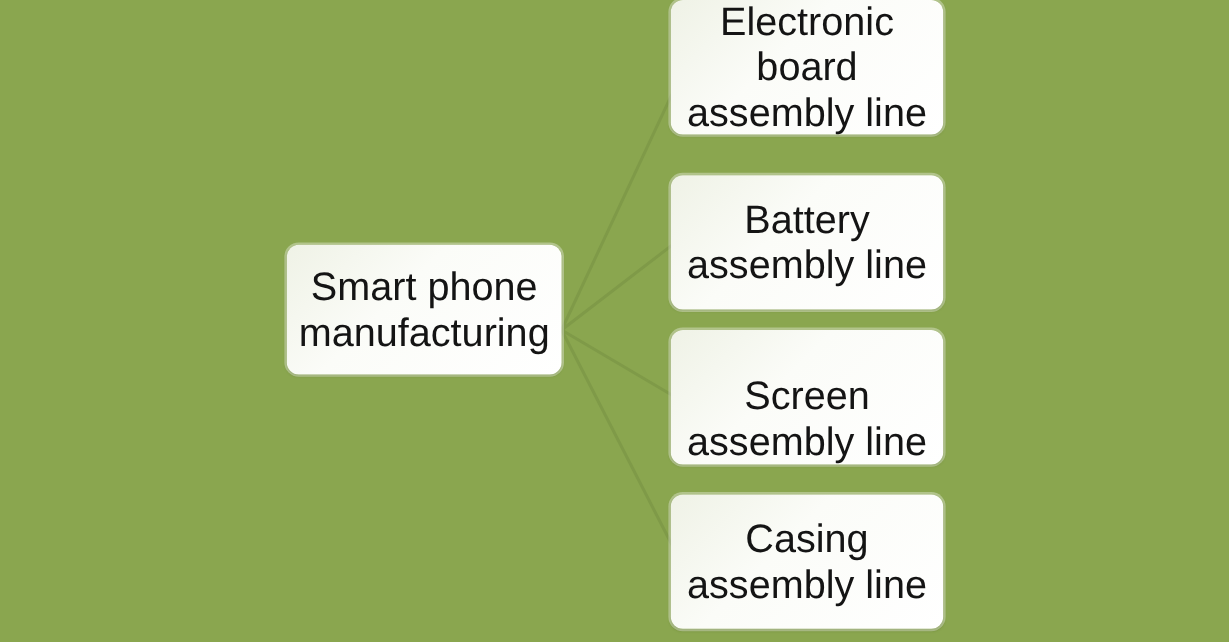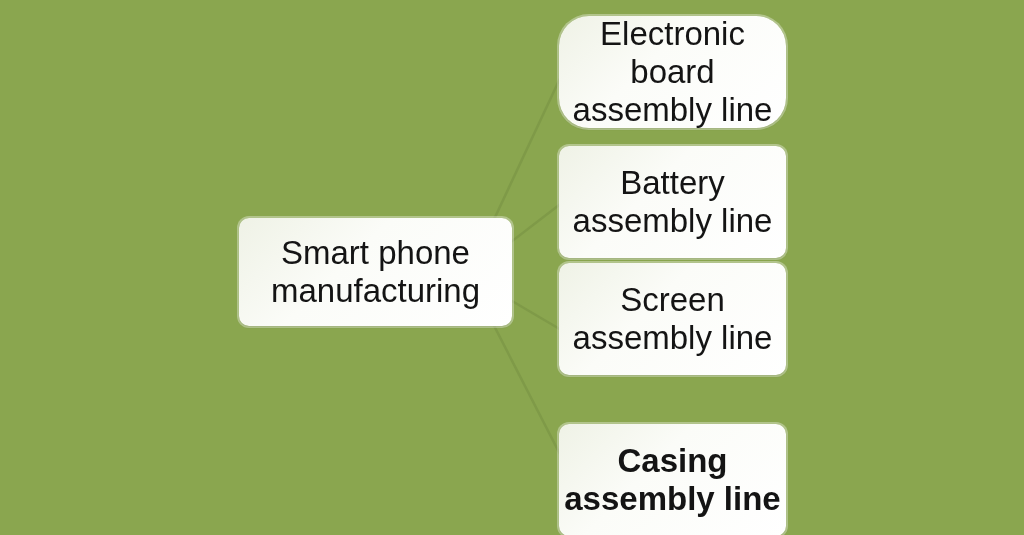--- a/index.html
+++ b/index.html
@@ -36,33 +36,33 @@
     font-size: 33px;
     line-height: 38px;
     white-space: pre-line;
   }
   .node .label {
     display: block;
     width: 100%;
   }
   .parent {
     left: 239px;
-    top: 218px;
-    width: 273px;
+    top: 204px;
+    width: 229px;
     height: 108px;
   }
   .child {
     left: 559px;
     width: 227px;
     height: 112px;
   }
-  .c0 { top: 16px; border-radius: 30px; }
+  .c0 { top: 0; }
   .c1 { top: 146px; justify-content: flex-end; }
-  .c2 { top: 263px; }
-  .c3 { top: 424px; font-weight: bold; }
+  .c2 { top: 275px; align-items: flex-end; }
+  .c3 { top: 412px; }
 </style>
 </head>
 <body>
 
 <div class="stage">
   <svg class="connectors" viewBox="0 0 1024 535" xmlns="http://www.w3.org/2000/svg">
       <line x1="468" y1="275" x2="563" y2="72" stroke="#7f9a48" stroke-width="2.5" stroke-linecap="round"></line>
       <line x1="468" y1="275" x2="563" y2="202" stroke="#7f9a48" stroke-width="2.5" stroke-linecap="round"></line>
       <line x1="468" y1="275" x2="563" y2="331" stroke="#7f9a48" stroke-width="2.5" stroke-linecap="round"></line>
       <line x1="468" y1="275" x2="563" y2="460" stroke="#7f9a48" stroke-width="2.5" stroke-linecap="round"></line>

